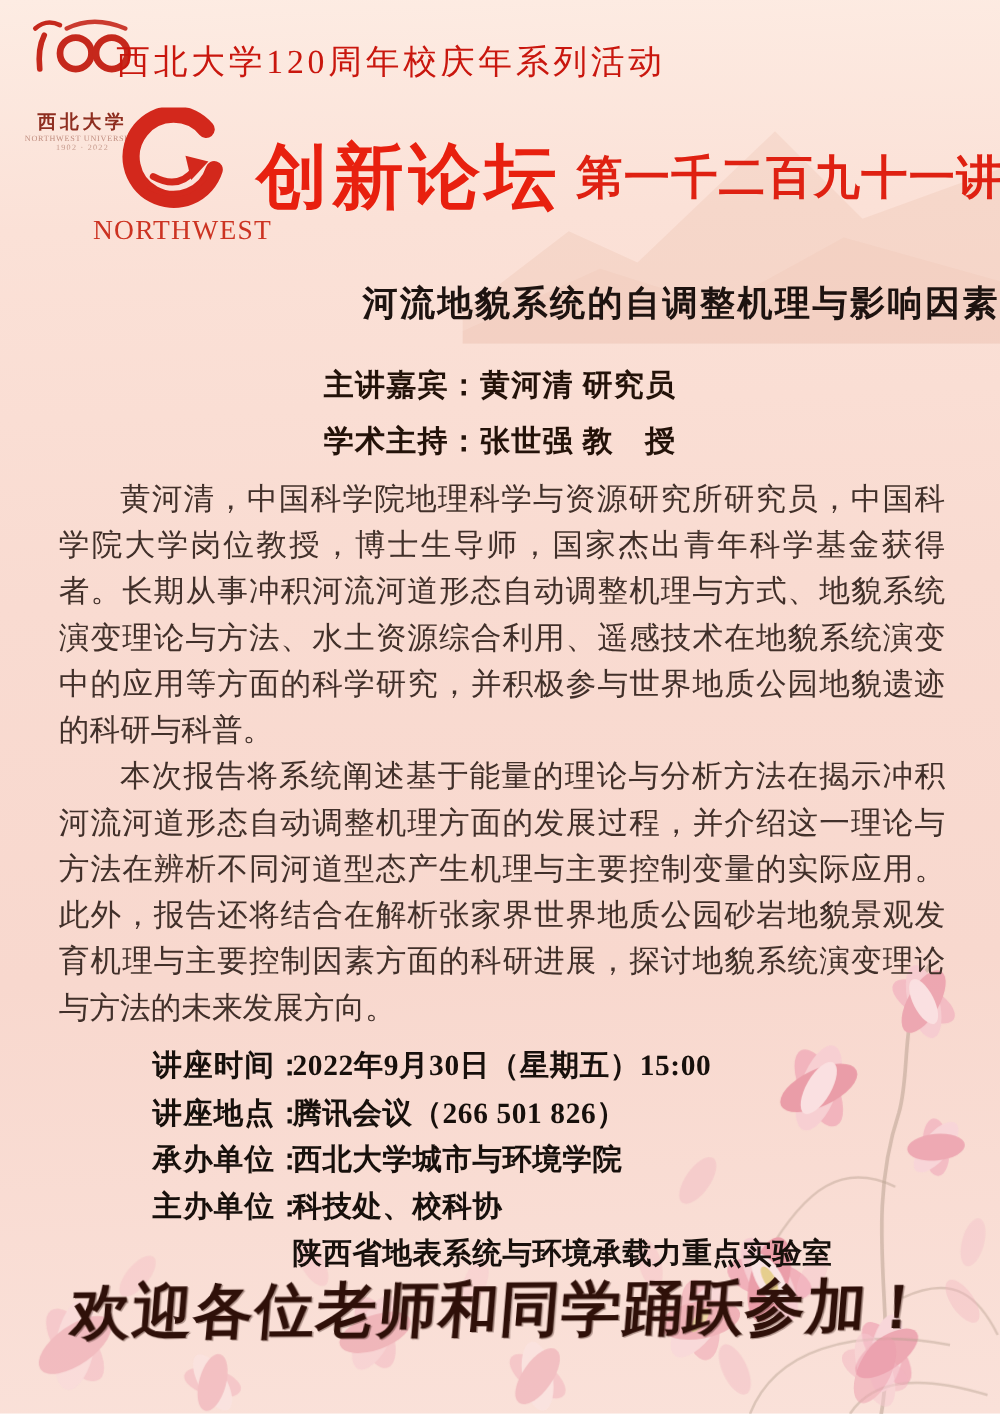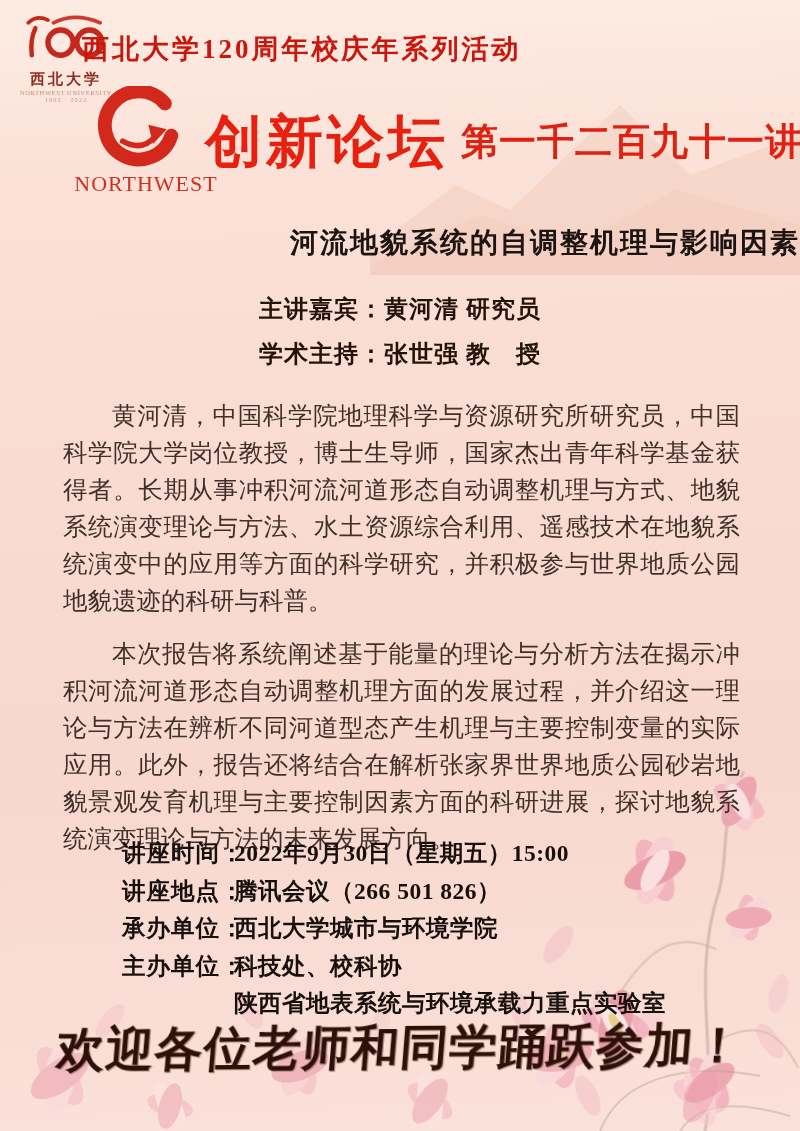--- a/index.html
+++ b/index.html
@@ -8,26 +8,26 @@
     background:linear-gradient(178deg,#fdece3 0%,#fbe1d7 16%,#f9dbd1 42%,#f8d8ce 68%,#fae1d9 100%);
     font-family:"Liberation Serif","DejaVu Serif",serif;
   }
   .layer{position:absolute;}
   
   .mountain{right:0;top:60px;}
   .branch{right:-15px;top:742px;}
   .petalband{left:0;bottom:0;}
   
   .badge{left:14px;top:12px;width:104px;text-align:center;line-height:1.15;}
-  .badge-zh{font-size:15px;font-weight:bold;color:#8e2e20;letter-spacing:3px;margin-top:1px;}
+  .badge-zh{font-size:15px;font-weight:bold;color:#8e2e20;letter-spacing:3px;margin-top:19px;}
   .badge-en{font-size:6.5px;color:#c08e80;letter-spacing:.6px;}
   .badge-years{font-size:6.5px;color:#c69a8d;letter-spacing:1px;}
   
   .series-title{
-    left:82px;top:31px;font-size:27px;font-weight:bold;color:#c9170e;
+    left:93px;top:31px;font-size:27px;font-weight:normal;color:#c9170e;
     letter-spacing:3px;white-space:nowrap;
   }
   .innov-caption{
     left:64px;top:171px;width:164px;text-align:center;
     font-size:22px;color:#cc3322;letter-spacing:1px;font-weight:500;
   }
   .forum-title{
     left:205px;top:94px;font-size:57px;font-weight:900;color:#e8200f;
     letter-spacing:4px;font-family:"Liberation Sans","DejaVu Sans",sans-serif;white-space:nowrap;margin-top:10px;
   }
@@ -37,21 +37,21 @@
   }
   
   .lecture-title{
     left:0;right:0;top:224px;text-align:right;
     font-size:28px;font-weight:bold;color:#1d1310;letter-spacing:2px;white-space:nowrap;
   }
   .people{left:50%;top:287px;transform:translateX(-50%);white-space:nowrap;}
   .people-row{font-size:24px;font-weight:bold;color:#231209;line-height:45px;letter-spacing:1px;}
   
   .bodytext{left:47px;top:381px;width:709px;font-size:24.5px;line-height:37px;color:#41302a;text-align:justify;}
-  .bodytext p{margin:16px;text-indent:2em;}
+  .bodytext p{margin:0;text-indent:2em;}
   
   .details{left:122px;top:835px;white-space:nowrap;}
   .detail-row{font-size:23.5px;font-weight:bold;color:#17100c;line-height:37.6px;}
   .dlabel{display:inline-block;width:112px;letter-spacing:1px;}
   .dvalue{letter-spacing:.5px;}
   
   .welcome{
     left:0;right:0;top:1016px;text-align:center;
     font-size:48px;font-weight:bold;color:#2f1009;letter-spacing:1px;
     transform:skewX(-5deg) rotate(-.4deg);white-space:nowrap;

